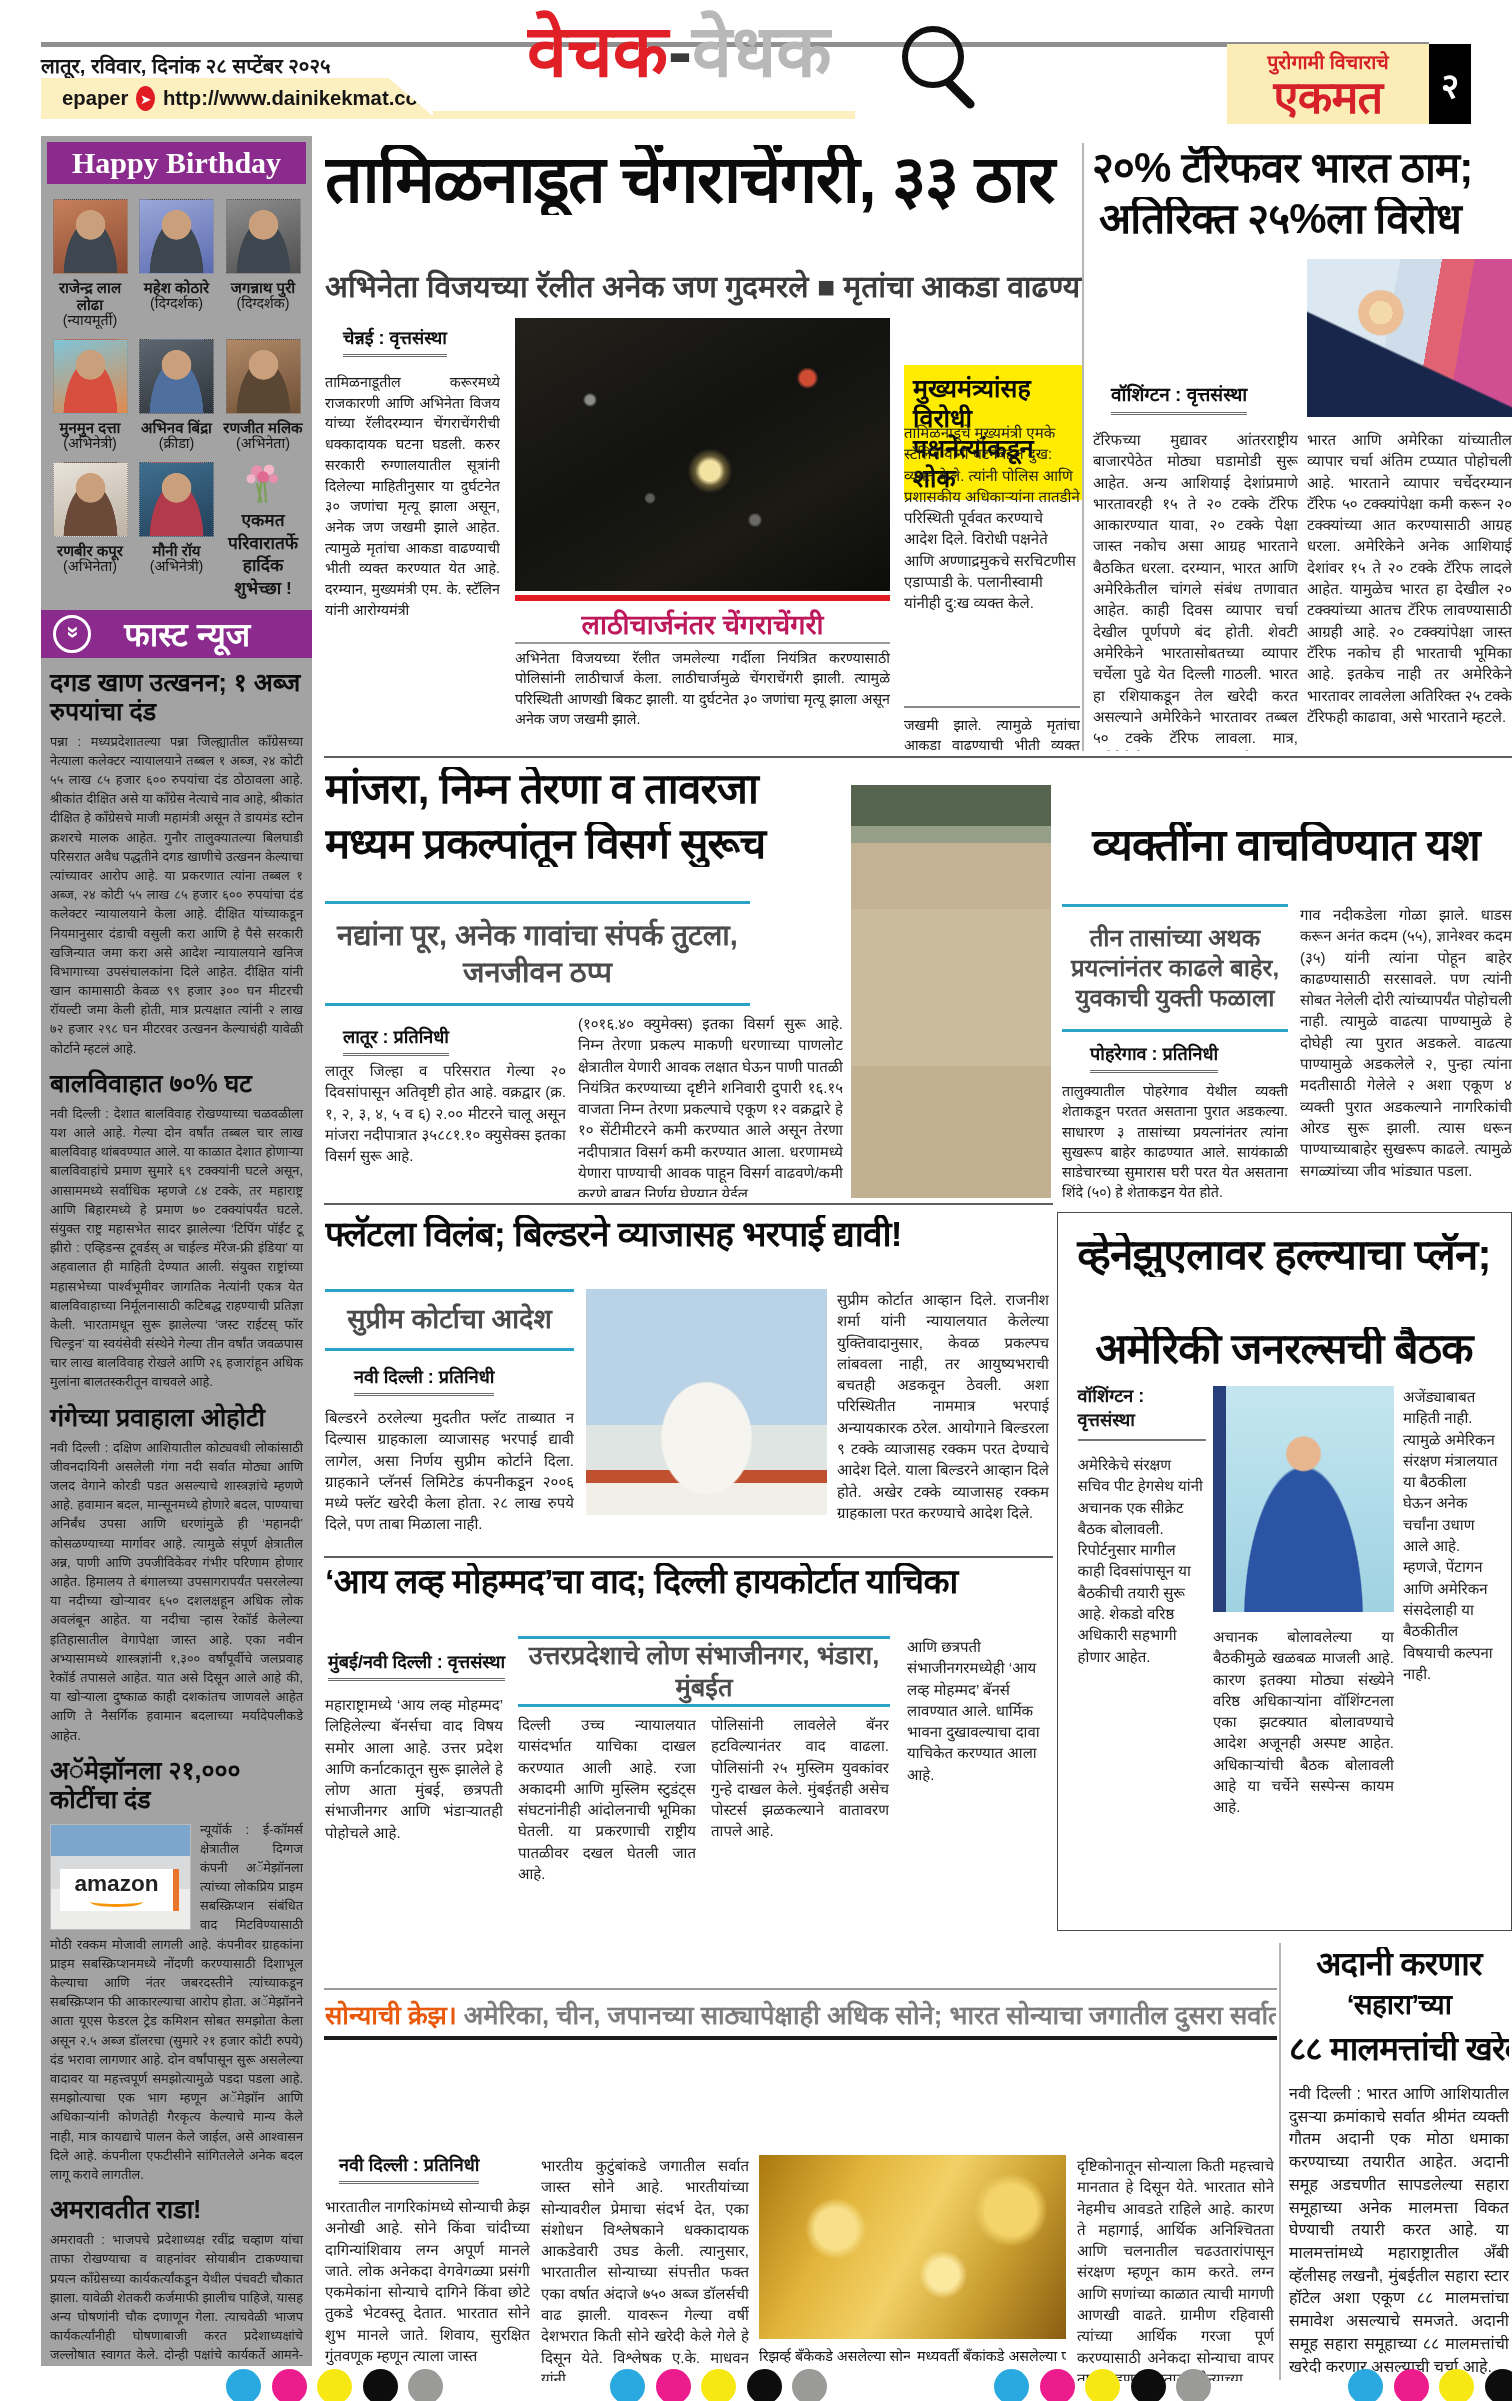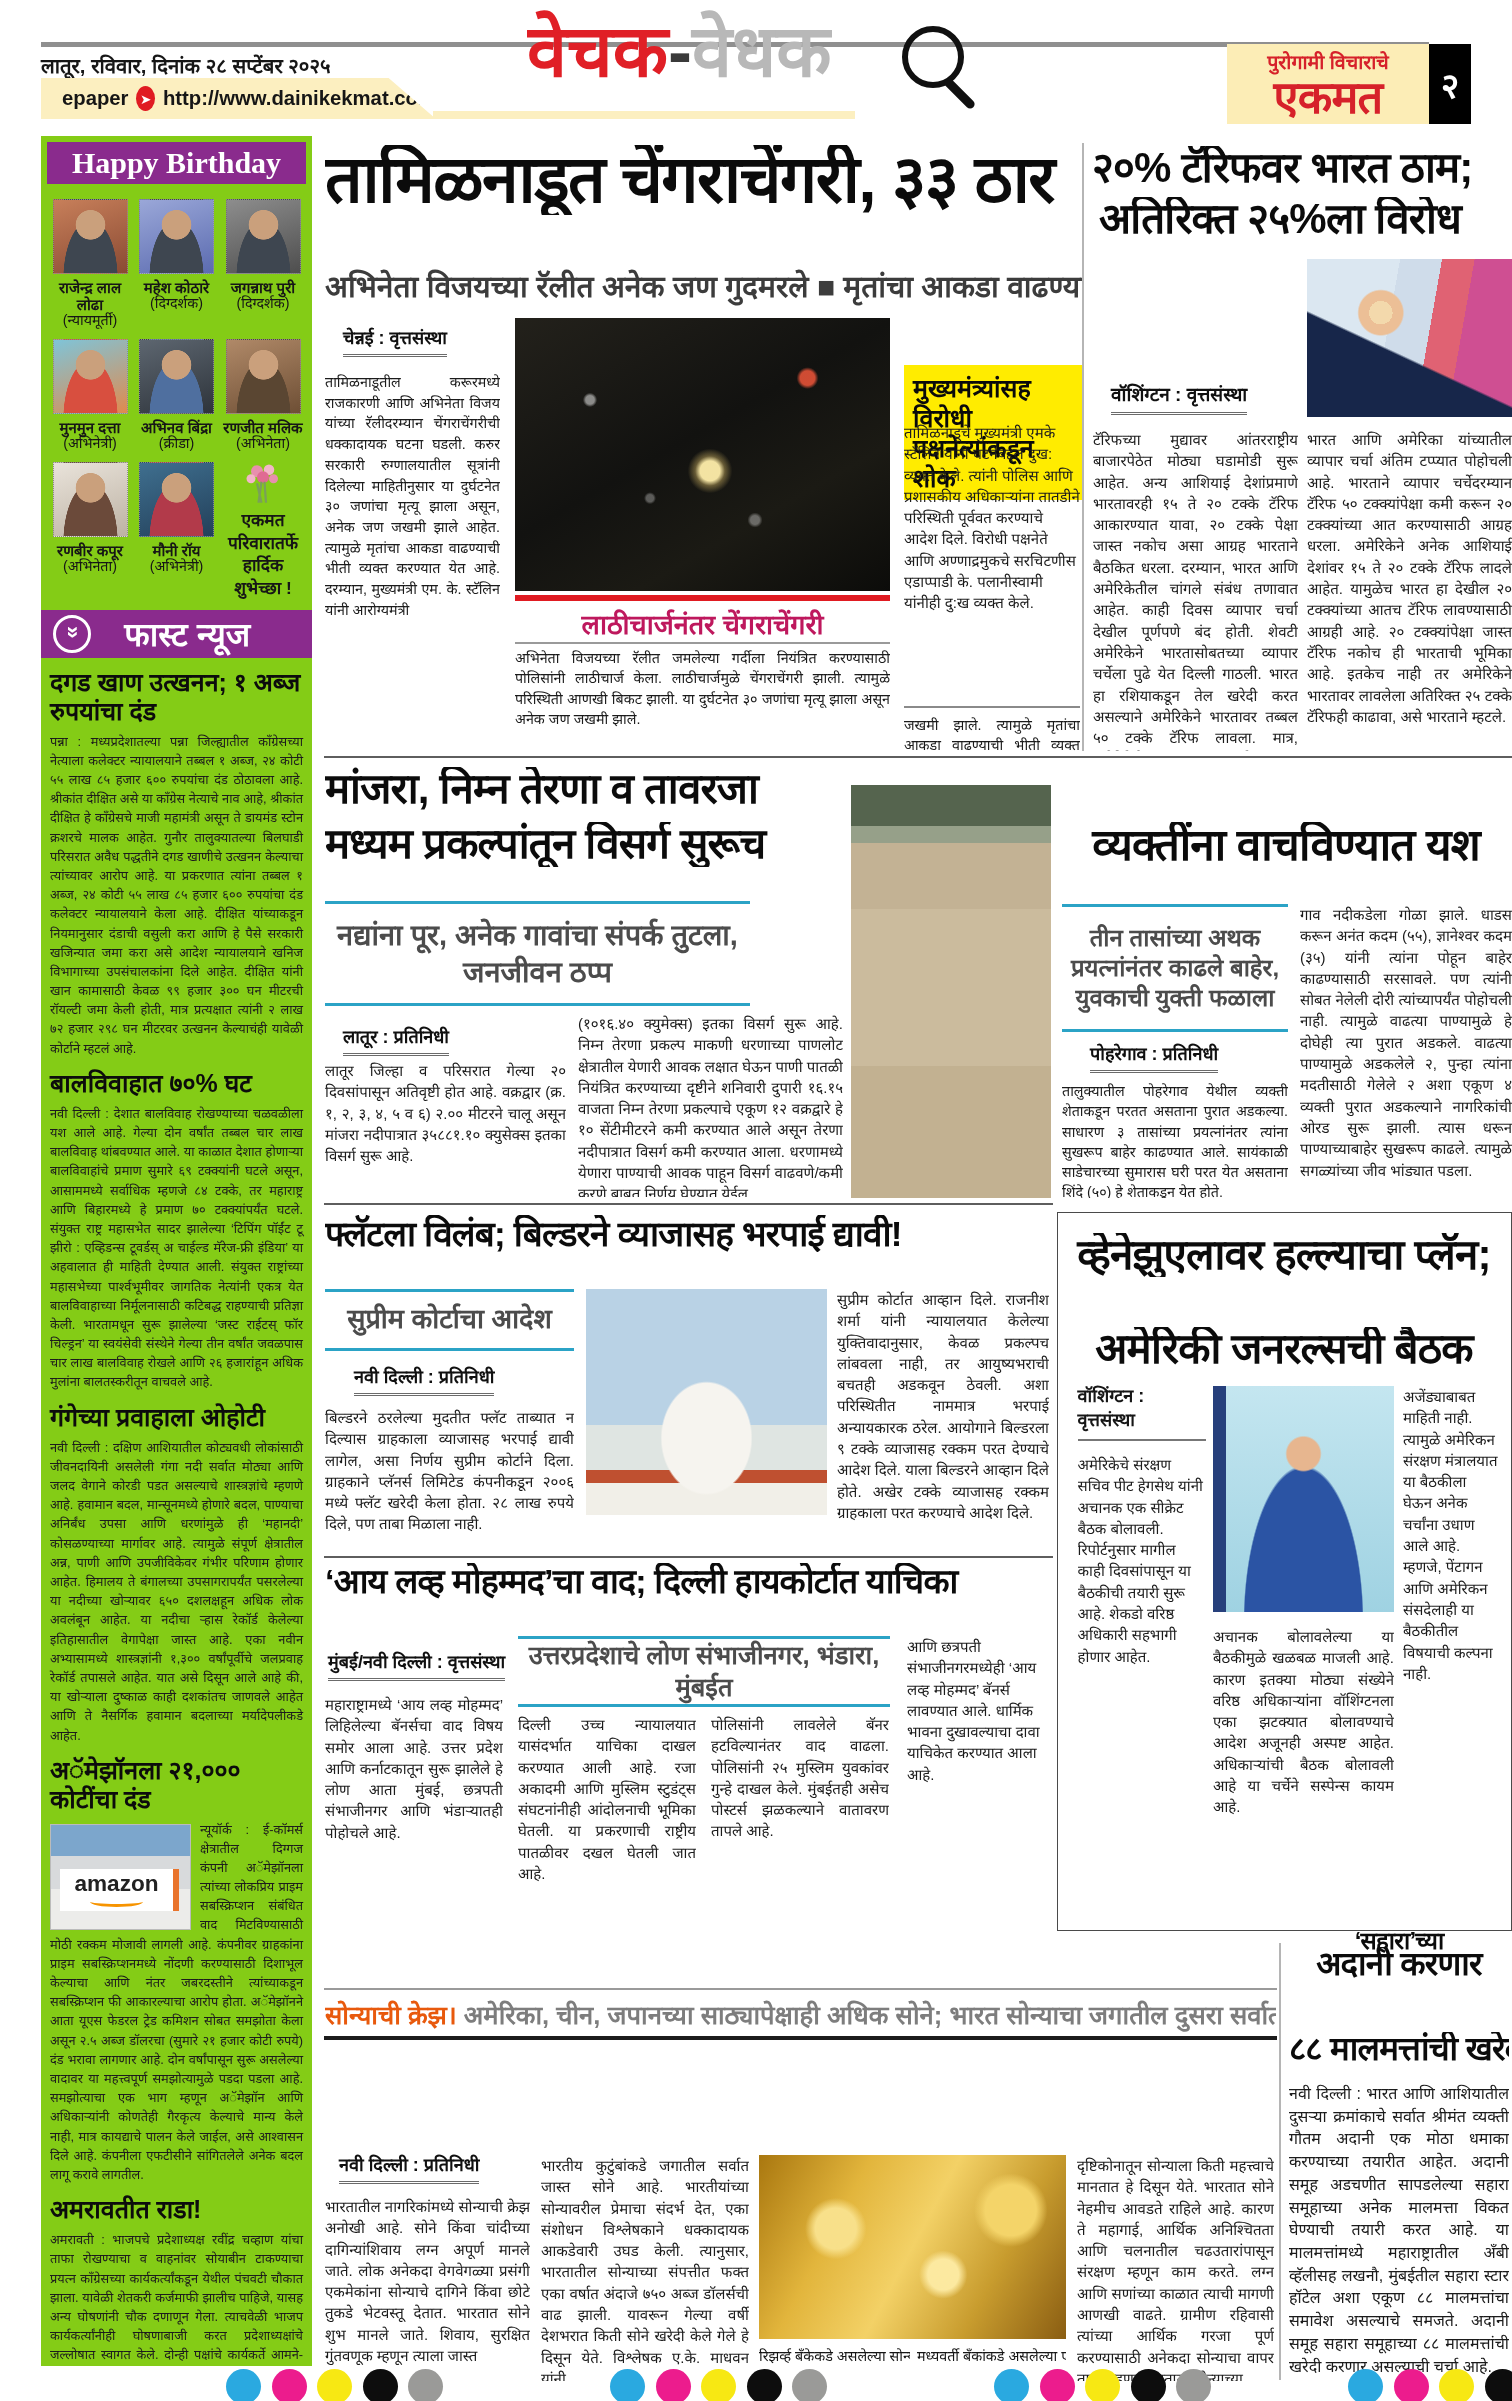--- a/index.html
+++ b/index.html
@@ -14,21 +14,21 @@
             text-align:center;display:flex;align-items:center;justify-content:center;line-height:1.25;}
   .rule-h{background:#5e5e5e;}
   .vline{background:#b5b5b5;}
   .photo{overflow:hidden;}
   
   .epaper-band{background:#fcefc0;clip-path:polygon(0 0,88% 0,100% 100%,0 100%);display:flex;align-items:center;gap:7.5px;padding-left:21px;box-sizing:border-box;}
   .cursor-ico{width:25.6px;height:25.6px;border-radius:50%;background:#e01b22;color:#fff;display:inline-flex;align-items:center;justify-content:center;font-size:13.6px;}
   .mag{width:50px;height:50px;border:6.8px solid #101010;border-radius:50%;}
   .mag::after{content:"";position:absolute;width:9px;height:39px;background:#101010;left:47px;top:42px;transform:rotate(-45deg);border-radius:6px;}
   
-  .sidebar{background:#84cc16;box-sizing:border-box;overflow:hidden;}
+  .sidebar{background:#a3a3a3;box-sizing:border-box;overflow:hidden;}
   .bd-bar{background:#8a2b8d;color:#ffffff;font-family:"Liberation Serif","DejaVu Serif",serif;font-weight:bold;
           font-size:30px;display:flex;align-items:center;justify-content:center;}
   .bd-grid{display:flex;flex-wrap:wrap;justify-content:space-between;padding:9px 7.5px 0 7.5px;}
   .bd-cell{width:83px;text-align:center;margin-bottom:10.5px;}
   .portrait{width:75px;height:75px;margin:0 auto;border:1.5px dotted #8a8a8a;box-sizing:border-box;
             background:radial-gradient(circle at 50% 34%, var(--skin,#caa07c) 0 24%, transparent 25%),
                        radial-gradient(ellipse at 50% 108%, var(--coat,#3e4650) 0 52%, transparent 53%),
                        linear-gradient(160deg, var(--bg1,#a9bdd1), var(--bg2,#7189a3));}
   .bd-name{font-size:15px;font-weight:bold;line-height:1.15;margin-top:4.5px;}
   .bd-role{font-size:14.3px;line-height:1.1;}
@@ -293,21 +293,21 @@
   </div>
   <div class="abs body-txt" style="left:325px;top:2196px;width:205px;height:185px;">भारतातील नागरिकांमध्ये सोन्याची क्रेझ अनोखी आहे. सोने किंवा चांदीच्या दागिन्यांशिवाय लग्न अपूर्ण मानले जाते. लोक अनेकदा वेगवेगळ्या प्रसंगी एकमेकांना सोन्याचे दागिने किंवा छोटे तुकडे भेटवस्तू देतात. भारतात सोने शुभ मानले जाते. शिवाय, सुरक्षित गुंतवणूक म्हणून त्याला जास्त</div>
   <div class="abs body-txt" style="left:541px;top:2155px;width:208px;height:226px;">भारतीय कुटुंबांकडे जगातील सर्वात जास्त सोने आहे. भारतीयांच्या सोन्यावरील प्रेमाचा संदर्भ देत, एका संशोधन विश्लेषकाने धक्कादायक आकडेवारी उघड केली. त्यानुसार, भारतातील सोन्याच्या संपत्तीत फक्त एका वर्षात अंदाजे ७५० अब्ज डॉलर्सची वाढ झाली. यावरून गेल्या वर्षी देशभरात किती सोने खरेदी केले गेले हे दिसून येते. विश्लेषक ए.के. माधवन यांनी</div>
   <div class="abs photo gold" style="left:759px;top:2155px;width:307px;height:184px;"></div>
   <div class="abs fit" style="left:759px;top:2346px;width:151px;font-size:14.3px;">रिझर्व्ह बँकेकडे असलेल्या सोन्याच्या</div>
   <div class="abs fit" style="left:917px;top:2346px;width:149px;font-size:14.3px;">मध्यवर्ती बँकांकडे असलेल्या एकूण</div>
   <div class="abs body-txt" style="left:1077px;top:2155px;width:197px;height:226px;">दृष्टिकोनातून सोन्याला किती महत्त्वाचे मानतात हे दिसून येते. भारतात सोने नेहमीच आवडते राहिले आहे. कारण ते महागाई, आर्थिक अनिश्चितता आणि चलनातील चढउतारांपासून संरक्षण म्हणून काम करते. लग्न आणि सणांच्या काळात त्याची मागणी आणखी वाढते. ग्रामीण रहिवासी त्यांच्या आर्थिक गरजा पूर्ण करण्यासाठी अनेकदा सोन्याचा वापर तारण म्हणून करतात. सोन्याच्या</div>
 
   <div class="abs vline" style="left:1279px;top:1943px;width:1.5px;height:437px;"></div>
   <div class="abs hl fit" style="left:1289px;top:1947px;width:220px;font-size:33px;text-align:center;">अदानी करणार</div>
-  <div class="abs hl fit" style="left:1289px;top:1928px;width:220px;font-size:24px;text-align:center;">‘सहारा’च्या</div>
+  <div class="abs hl fit" style="left:1289px;top:1990px;width:220px;font-size:28px;text-align:center;">‘सहारा’च्या</div>
   <div class="abs hl fit" style="left:1289px;top:2032px;width:220px;font-size:33px;text-align:center;">८८ मालमत्तांची खरेदी?</div>
   <div class="abs body-txt" style="left:1289px;top:2083px;width:220px;height:298px;font-size:16px;">नवी दिल्ली : भारत आणि आशियातील दुसऱ्या क्रमांकाचे सर्वात श्रीमंत व्यक्ती गौतम अदानी एक मोठा धमाका करण्याच्या तयारीत आहेत. अदानी समूह अडचणीत सापडलेल्या सहारा समूहाच्या अनेक मालमत्ता विकत घेण्याची तयारी करत आहे. या मालमत्तांमध्ये महाराष्ट्रातील अँबी व्हॅलीसह लखनौ, मुंबईतील सहारा स्टार हॉटेल अशा एकूण ८८ मालमत्तांचा समावेश असल्याचे समजते. अदानी समूह सहारा समूहाच्या ८८ मालमत्तांची खरेदी करणार असल्याची चर्चा आहे.</div>
 
   <div class="abs dots" style="left:226px;top:2369px;">
     <span class="dot c"></span>
       <span class="dot m"></span>
       <span class="dot y"></span>
       <span class="dot k"></span>
       <span class="dot g"></span>
   </div>

